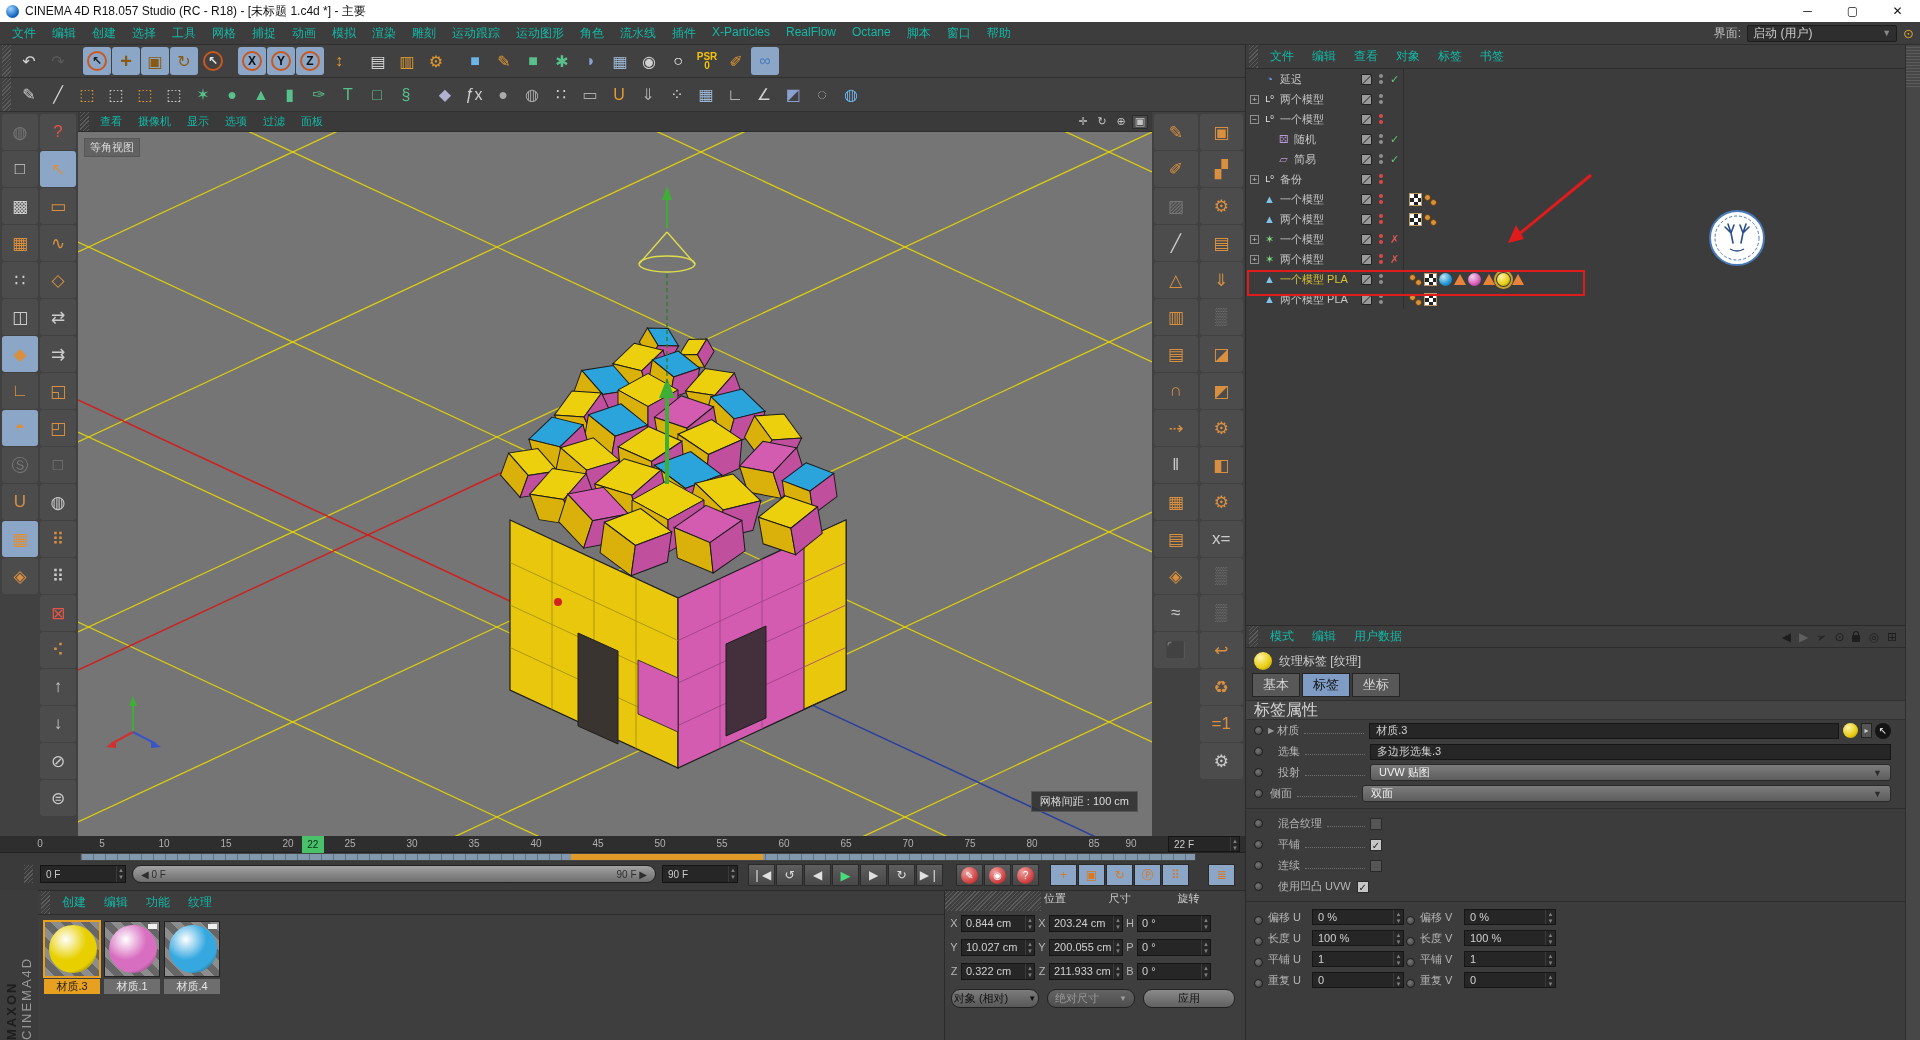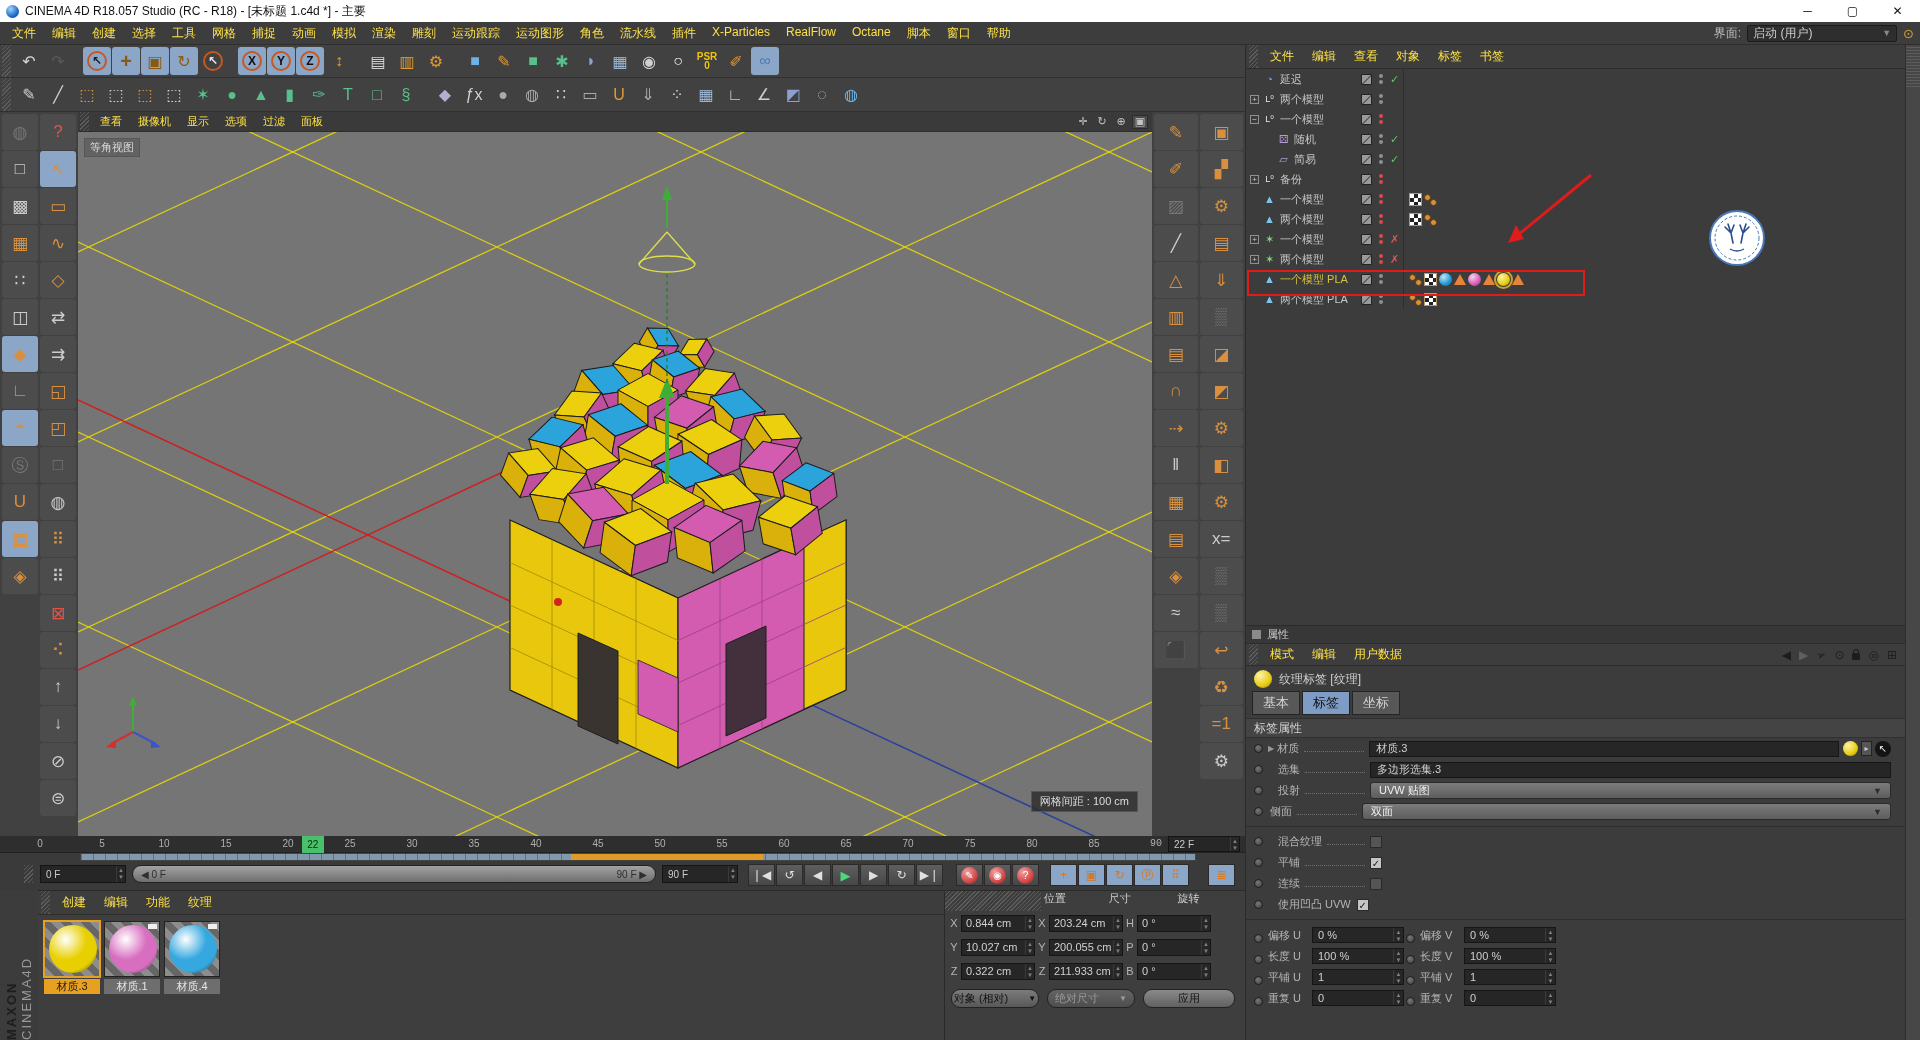--- a/index.html
+++ b/index.html
@@ -7,21 +7,21 @@
   body{font-family:"Liberation Sans","DejaVu Sans",sans-serif;background:#3c3c3c;color:#c8c8c8;position:relative;font-size:12px}
   .abs{position:absolute}
   
   #titlebar{left:0;top:0;width:1920px;height:22px;background:#fff;color:#111;display:flex;align-items:center;padding-left:6px}
   .appicon{width:13px;height:13px;border-radius:50%;background:radial-gradient(circle at 35% 30%,#9fd4ff,#1565c0 65%,#0a3a78);margin-right:6px;flex:0 0 auto}
   #titletext{font-size:12px;white-space:nowrap}
   .winbtns{margin-left:auto;display:flex;height:100%}
   .winbtn{width:45px;height:100%;display:flex;align-items:center;justify-content:center;font-size:12px;color:#111}
   
   #menubar{left:0;top:22px;width:1920px;height:23px;background:#3d3d3d;display:flex;align-items:center;padding-left:4px;border-bottom:1px solid #2e2e2e}
-  .menu-item{padding:3px 8px;color:#fde047;white-space:nowrap;cursor:default}
+  .menu-item{padding:3px 8px;color:#14b8a6;white-space:nowrap;cursor:default}
   #iface{margin-left:auto;display:flex;align-items:center;gap:6px;padding-right:6px}
   #iface-label{color:#bbb}
   #iface-select{width:150px;height:17px;background:#2e2e2e;border:1px solid #1c1c1c;border-radius:2px;display:flex;align-items:center;padding:0 5px;color:#ccc}
   #iface-select .car{margin-left:auto;color:#888;font-size:9px}
   .mag{color:#d8a030;font-size:13px}
   
   .toolbar{background:#414141;border-bottom:1px solid #303030;display:flex;align-items:center;gap:1px;padding-left:2px}
   #tb1{left:0;top:45px;width:1245px;height:33px}
   #tb2{left:0;top:78px;width:1245px;height:34px}
   .handle{width:9px;align-self:stretch;background:repeating-linear-gradient(135deg,#5c5c5c 0 1px,transparent 1px 3px);margin-right:3px;flex:0 0 auto}
@@ -88,21 +88,21 @@
   #attr-menu{height:22px}
   .amicons{margin-left:auto;display:flex;align-items:center;gap:8px;padding-right:8px;color:#1d1d1d;font-size:12px}
   .amicons .dim{color:#606060}
   .ico-lock{width:8px;height:7px;background:#1d1d1d;border-radius:1px;position:relative;margin-top:3px}
   .ico-lock::before{content:"";position:absolute;left:1px;top:-4px;width:4px;height:4px;border:1.5px solid #1d1d1d;border-bottom:none;border-radius:3px 3px 0 0}
   #attr-obj{height:26px;display:flex;align-items:center;gap:7px;padding-left:8px;font-size:12px;color:#d0d0d0}
   .sphere-ico{width:18px;height:18px;border-radius:50%;background:radial-gradient(circle at 35% 30%,#fdf3a8,#e8cc10 60%,#937f06);flex:0 0 auto}
   #attr-tabs{height:22px;display:flex;gap:2px;padding-left:6px;align-items:center}
   .tab{padding:2px 10px;background:#585858;border:1px solid #242424;font-size:13px;color:#d5d5d5}
   .tab.active{background:#7e9cc4;color:#101010}
-  #attr-section{height:20px;background:#444;border-top:1px solid #303030;border-bottom:1px solid #303030;display:flex;align-items:center;padding-left:8px;font-size:12px;color:#d2d2d2;margin-top:4px}
+  #attr-section{height:20px;background:#444;border-top:1px solid #303030;border-bottom:1px solid #303030;display:flex;align-items:center;padding-left:8px;font-size:16px;color:#d2d2d2;margin-top:4px}
   .arow{display:flex;align-items:center;height:21px;padding:0 14px 0 8px;font-size:11px}
   .ao{width:9px;height:9px;border:1px solid #1e1e1e;border-radius:50%;background:radial-gradient(circle at 40% 35%,#777,#3d3d3d);margin-right:5px;flex:0 0 auto}
   .alab{color:#b5b5b5;white-space:nowrap}
   .lead{flex:0 0 auto;border-bottom:1px dotted #6e6e6e;height:1px;margin:6px 5px 0 5px}
   .labarea{width:92px;display:flex;align-items:center;flex:0 0 auto}
   .labarea .lead{flex:1}
   .afield{flex:1;height:16px;background:#262626;border:1px solid #161616;color:#d0d0d0;display:flex;align-items:center;padding:0 6px;font-size:11px}
   .adrop{flex:1;height:17px;background:linear-gradient(#7c7c7c,#5d5d5d);border:1px solid #2a2a2a;border-radius:3px;color:#f0f0f0;display:flex;align-items:center;padding:0 8px;font-size:11px}
   .adrop .car{margin-left:auto;color:#2c2c2c;font-size:9px}
   .chkbox{width:12px;height:12px;border:1px solid #2a2a2a;background:#555}
@@ -813,24 +813,20 @@
     <circle cx="29" cy="29" r="22" fill="none" stroke="#4878b8" stroke-width="1" stroke-dasharray="3 2"></circle>
     <g stroke="#2c4f8a" stroke-width="1.6" fill="none" stroke-linecap="round">
       <path d="M25 34 L23 24 L17 18 M23 24 L20 15 M23 24 L26 16"></path>
       <path d="M33 34 L35 24 L41 18 M35 24 L38 15 M35 24 L32 16"></path>
     </g>
     <path d="M22 40 q7 4 14 0" stroke="#2c4f8a" stroke-width="1.4" fill="none"></path>
   </svg>
 </div>
 
 <div id="attrs" class="abs">
-  <div id="attr-title">
-    <span class="sq"></span>
-    <span>属性</span>
-  </div>
   <div class="panelmenu" id="attr-menu">
     <span class="handle"></span>
     <span id="am-items" style="display:flex">
         <span class="menu-item">模式</span>
         <span class="menu-item">编辑</span>
         <span class="menu-item">用户数据</span>
       </span>
     <div class="amicons">
       <span>◀</span>
       <span class="dim">▶</span>
@@ -1027,21 +1023,21 @@
       <span class="tick" style="left: 536px;">40</span>
       <span class="tick" style="left: 598px;">45</span>
       <span class="tick" style="left: 660px;">50</span>
       <span class="tick" style="left: 722px;">55</span>
       <span class="tick" style="left: 784px;">60</span>
       <span class="tick" style="left: 846px;">65</span>
       <span class="tick" style="left: 908px;">70</span>
       <span class="tick" style="left: 970px;">75</span>
       <span class="tick" style="left: 1032px;">80</span>
       <span class="tick" style="left: 1094px;">85</span>
-      <span class="tick" style="left: 1156px; font-family: Liberation Mono, monospace;">90</span>
+      <span class="tick" style="left: 1131px;">90</span>
     </div>
   <div style="display:flex">
       <div style="width:40px;height:8px;background:#3a3a3a"></div>
     <div id="track">
         <div id="orange"></div>
       </div>
   </div>
   <div id="tctrl">
     <span class="handle abs" style="left:24px;top:4px;height:18px"></span>
     <div class="spin2" style="left:40px;width:86px">

